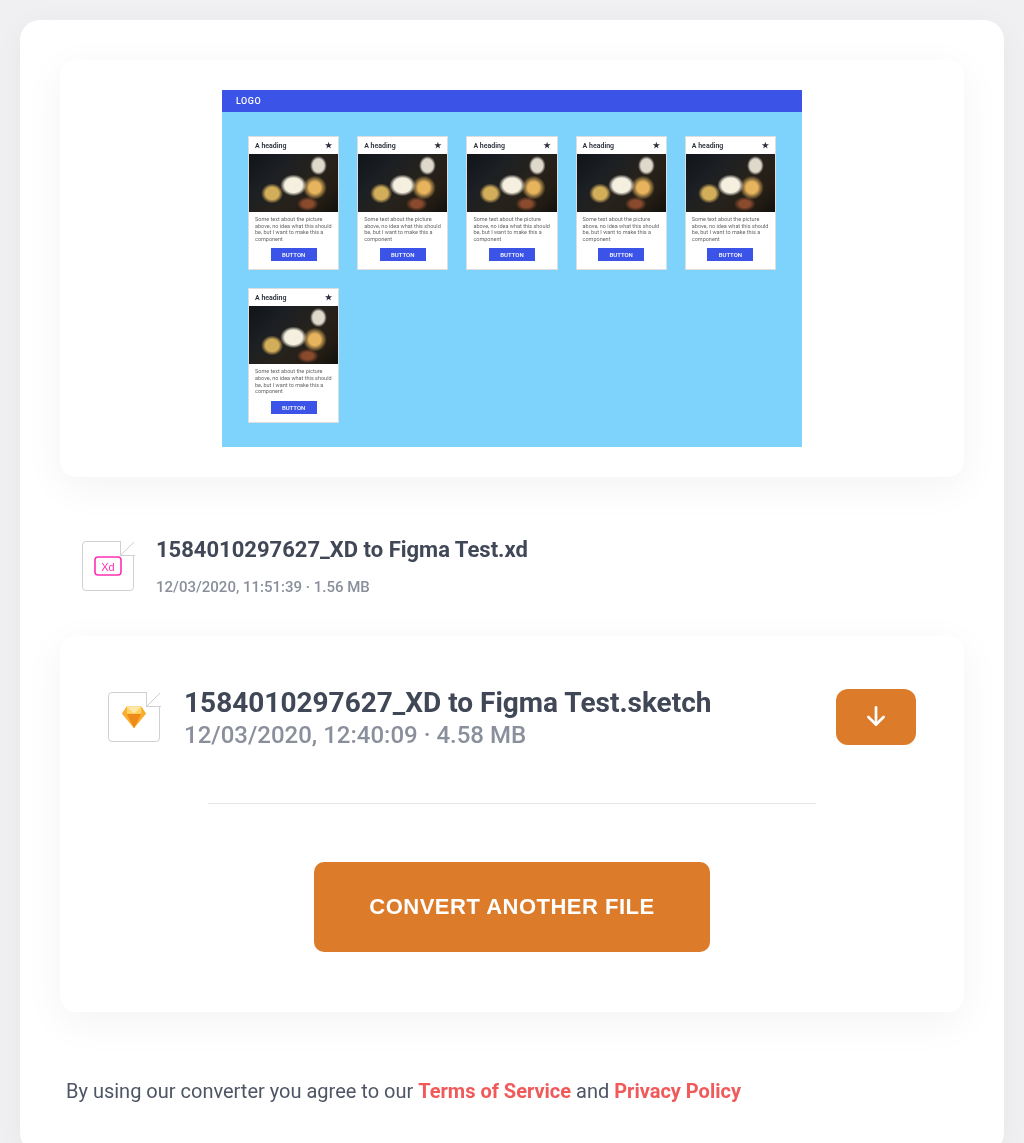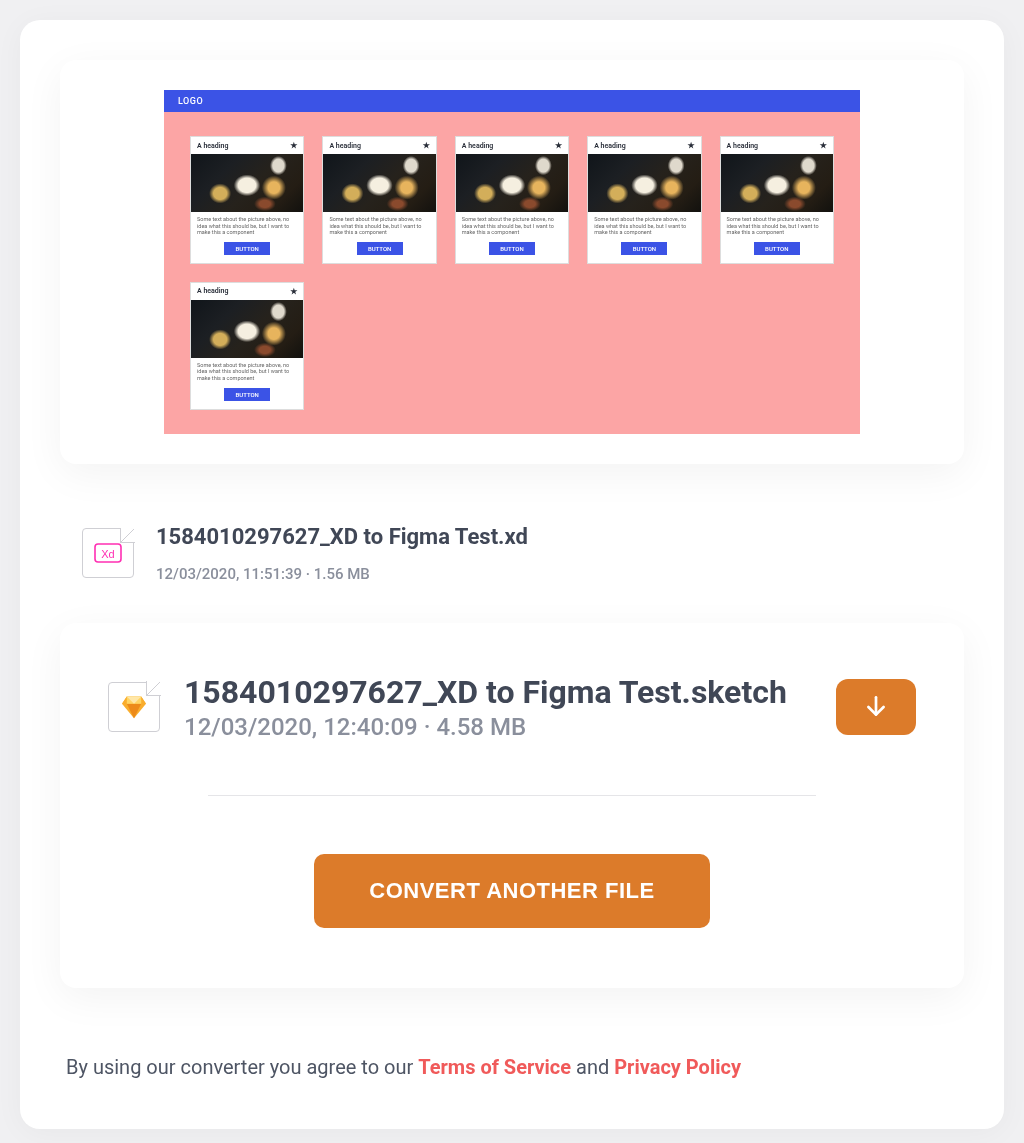--- a/index.html
+++ b/index.html
@@ -19,22 +19,22 @@
   .preview-panel {
     background: #fff;
     border-radius: 16px;
     box-shadow: 0 10px 40px rgba(0,0,0,0.05);
     padding: 30px 20px;
     margin-bottom: 60px;
     display: flex;
     justify-content: center;
   }
   .preview-inner {
-    background: #fca5a5;
-    width: 696px;
+    background: #7dd3fc;
+    width: 580px;
   }
   .preview-header {
     background: #3b53e6;
     color: #fff;
     font-size: 9px;
     padding: 6px 14px;
     font-weight: 500;
     letter-spacing: .5px;
   }
   .preview-grid {
@@ -115,21 +115,21 @@
     border-radius: 16px;
     box-shadow: 0 10px 40px rgba(0,0,0,0.05);
     padding: 50px 48px 60px;
   }
   .result-row {
     display:flex;
     align-items:center;
     gap: 24px;
   }
   .result-info h2 {
-    font-size: 32px;
+    font-size: 28px;
     font-weight: 700;
     color: #404756;
     margin-bottom: 2px;
   }
   .result-meta {
     font-size: 24px;
     color: #8a8f9c;
     font-weight: 500;
   }
   .download-btn {
@@ -150,21 +150,21 @@
   .convert-btn {
     display:block;
     margin: 58px auto 0;
     background: #dc7b2a;
     color:#fff;
     border:none;
     border-radius: 10px;
     font-size: 22px;
     font-weight: 700;
     letter-spacing: .5px;
-    padding: 24px 55px;
+    padding: 32px 55px;
     cursor:pointer;
   }
 
   .footer-text {
     font-size: 20px;
     color: #4e5564;
     margin-top: 67px;
     padding: 0 6px;
   }
   .footer-text .link {

